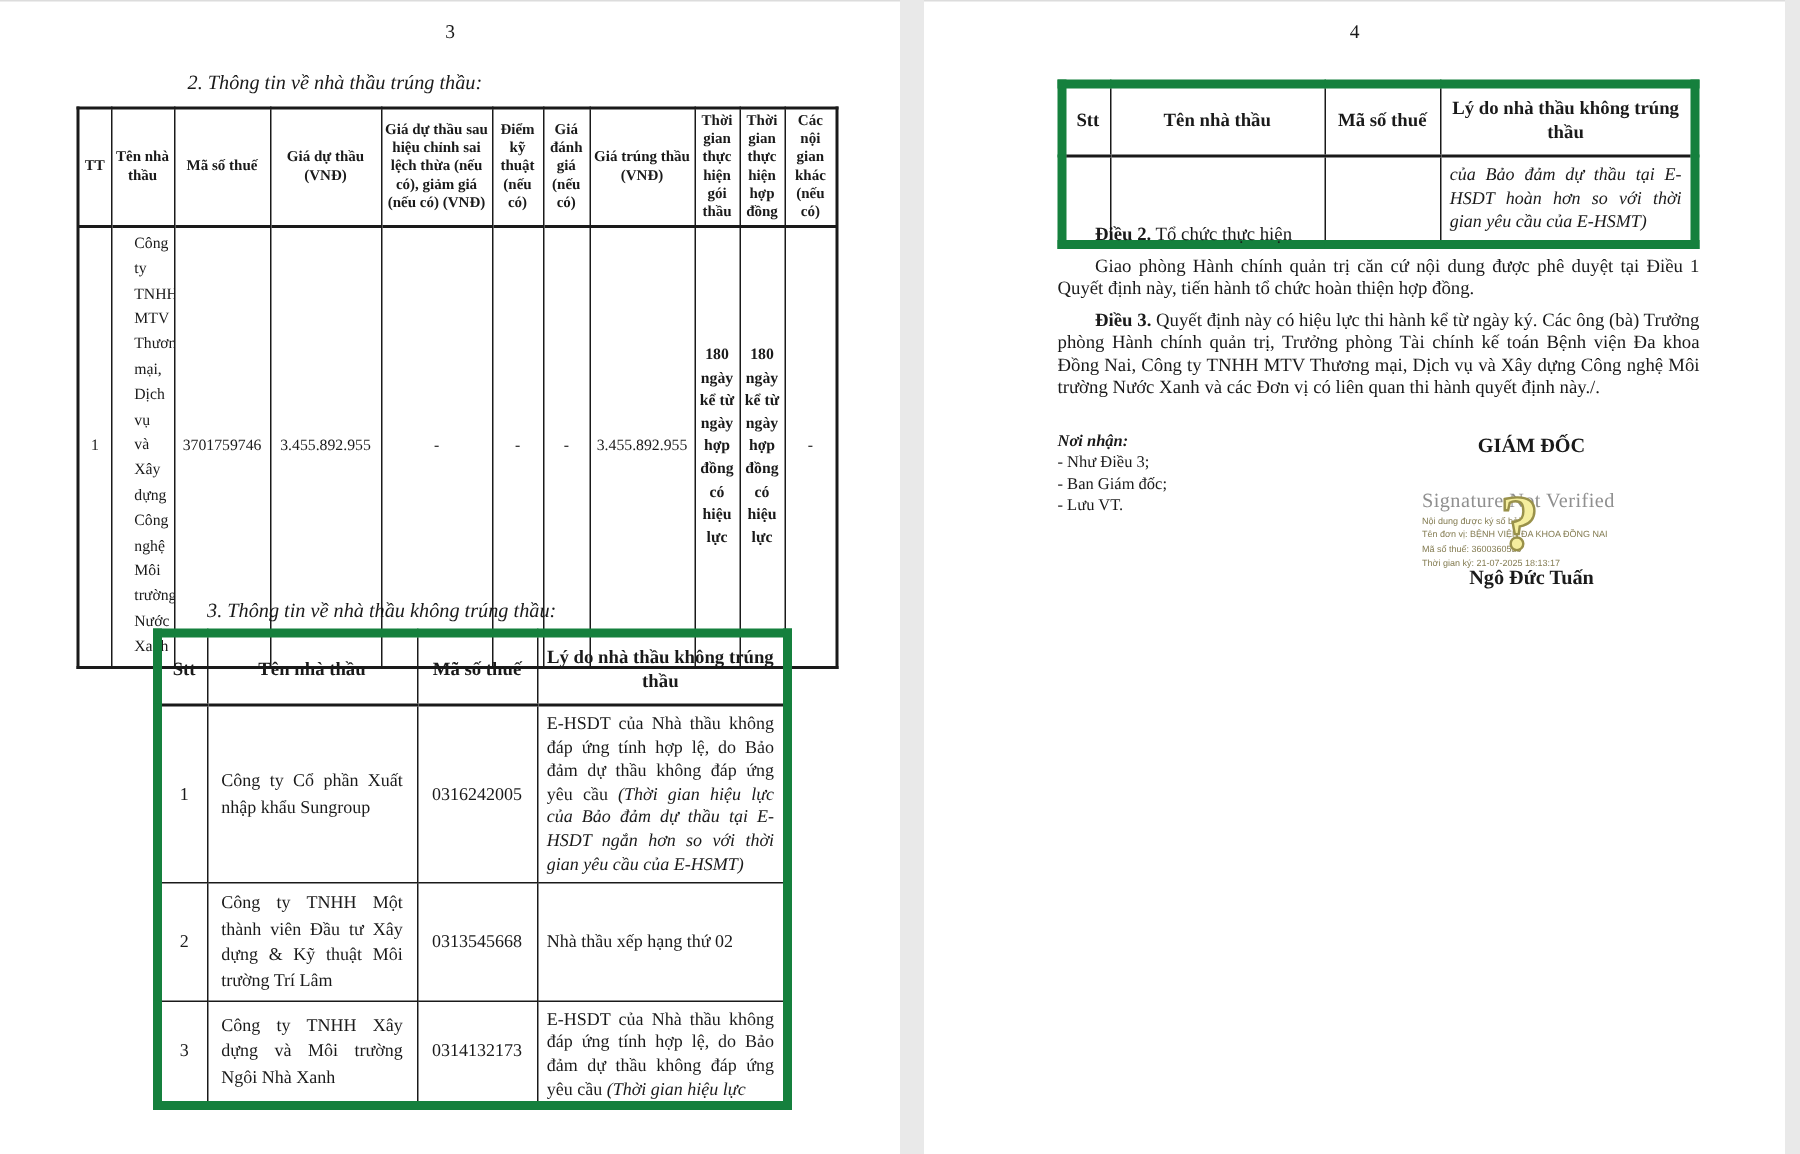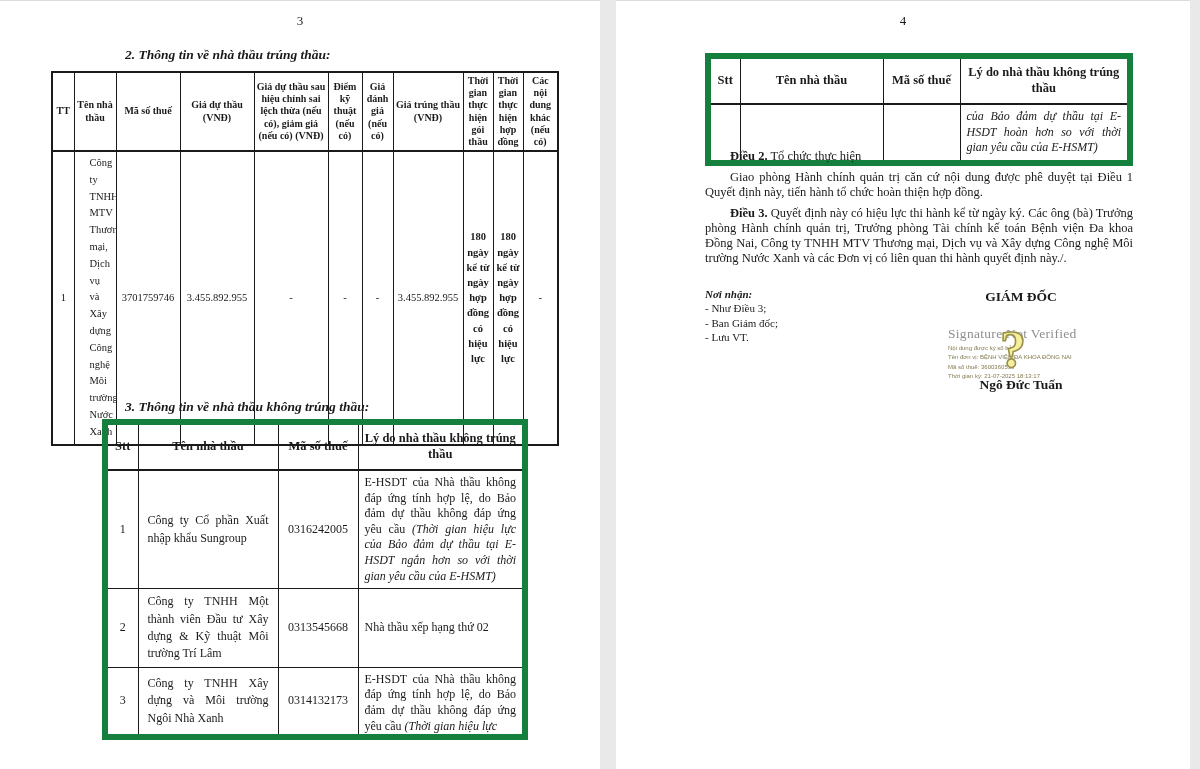--- a/index.html
+++ b/index.html
@@ -1,21 +1,21 @@
 <!DOCTYPE html>
 <html><head>
 <meta charset="utf-8">
 <style>
   html,body{margin:0;padding:0;background:#e9e9e9;width:1200px;height:769px;overflow:hidden;
     font-family:"Liberation Serif","DejaVu Serif",serif;color:#1a1a1a;}
   .page{position:absolute;top:0;height:769px;background:#ffffff;border-top:1px solid #dcdcdc;}
   .page-left{left:0;width:600px;}
   .page-right{left:616px;width:574px;}
   .pnum{position:absolute;top:12px;left:0;right:0;text-align:center;font-size:13px;}
-  .sec-title{position:absolute;font-weight:bold;font-style:italic;font-size:13.5px;white-space:nowrap;}
+  .sec-title{position:absolute;font-weight:normal;font-style:italic;font-size:13.5px;white-space:nowrap;}
 
   table{border-collapse:collapse;table-layout:fixed;}
   td,th{border:1px solid #1a1a1a;vertical-align:middle;overflow:hidden;}
 
   
   .tbl-winner{position:absolute;left:51px;top:70px;width:506px;border:2px solid #1a1a1a;}
   .tbl-winner th{font-size:10px;font-weight:bold;text-align:center;line-height:1.22;padding:1px;
     height:75px;border-bottom:2px solid #1a1a1a;}
   .tbl-winner td{font-size:10.5px;text-align:center;padding:1px;height:245px;}
   .tbl-winner .c-ten{text-align:left;padding:3px 15px;line-height:1.6;vertical-align:middle;}
@@ -81,39 +81,39 @@
       <th>TT</th>
       <th>Tên nhà thầu</th>
       <th>Mã số thuế</th>
       <th>Giá dự thầu (VNĐ)</th>
       <th>Giá dự thầu sau hiệu chỉnh sai lệch thừa (nếu có), giảm giá (nếu có) (VNĐ)</th>
       <th>Điểm kỹ thuật (nếu có)</th>
       <th>Giá đánh giá (nếu có)</th>
       <th>Giá trúng thầu (VNĐ)</th>
       <th>Thời gian thực hiện gói thầu</th>
       <th>Thời gian thực hiện hợp đồng</th>
-      <th>Các nội dung khác (nếu có)</th>
+      <th>Các nội gian khác (nếu có)</th>
     </tr>
     <tr>
       <td>1</td>
       <td class="c-ten">Công ty TNHH MTV Thương mại, Dịch vụ và Xây dựng Công nghệ Môi trường Nước Xanh</td>
       <td>3701759746</td>
       <td>3.455.892.955</td>
       <td>-</td>
       <td>-</td>
       <td>-</td>
       <td>3.455.892.955</td>
       <td class="c-time">180 ngày kể từ ngày hợp đồng có hiệu lực</td>
       <td class="c-time">180 ngày kể từ ngày hợp đồng có hiệu lực</td>
       <td>-</td>
     </tr>
   </tbody>
     </table>
 
-  <div class="sec-title" style="left:125px;top:398px;">3. Thông tin về nhà thầu không trúng thầu:</div>
+  <div class="sec-title" style="left:138px;top:398px;">3. Thông tin về nhà thầu không trúng thầu:</div>
 
   <table class="tbl-loser tbl-p3">
     <colgroup>
       <col style="width:33px">
         <col style="width:140px">
         <col style="width:80px">
         <col style="width:167px">
     </colgroup>
     <tbody>
         <tr>

